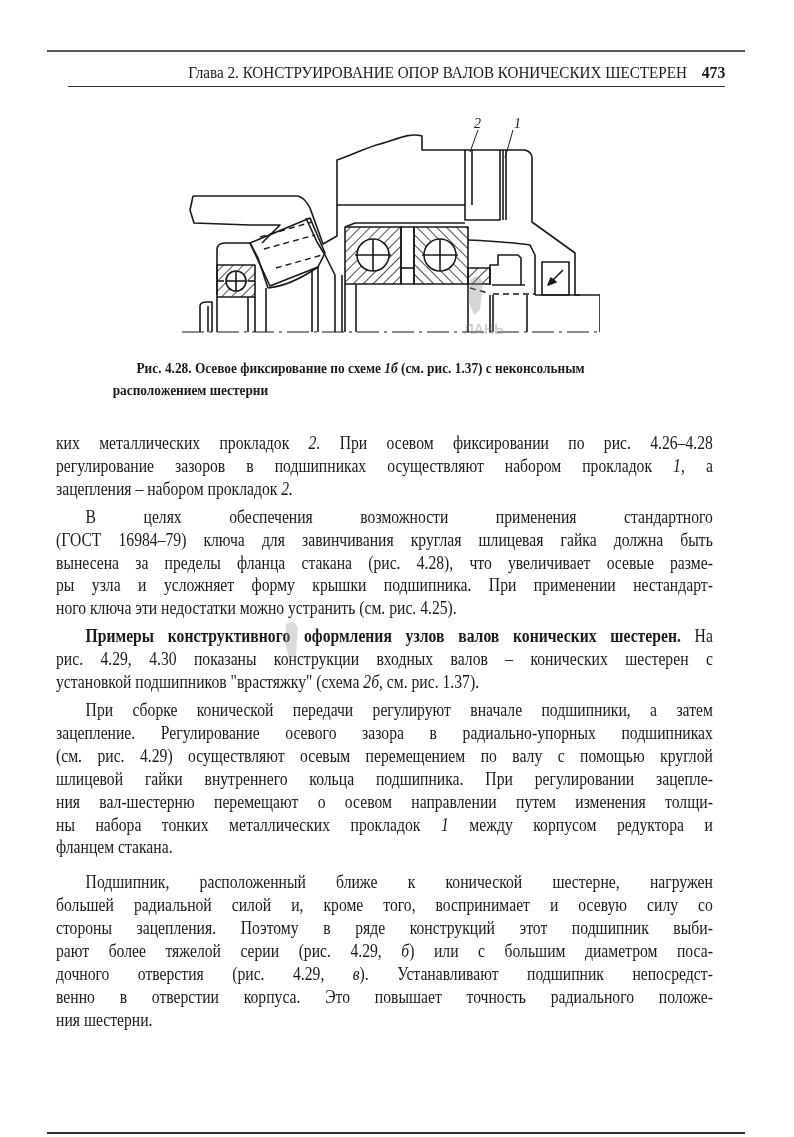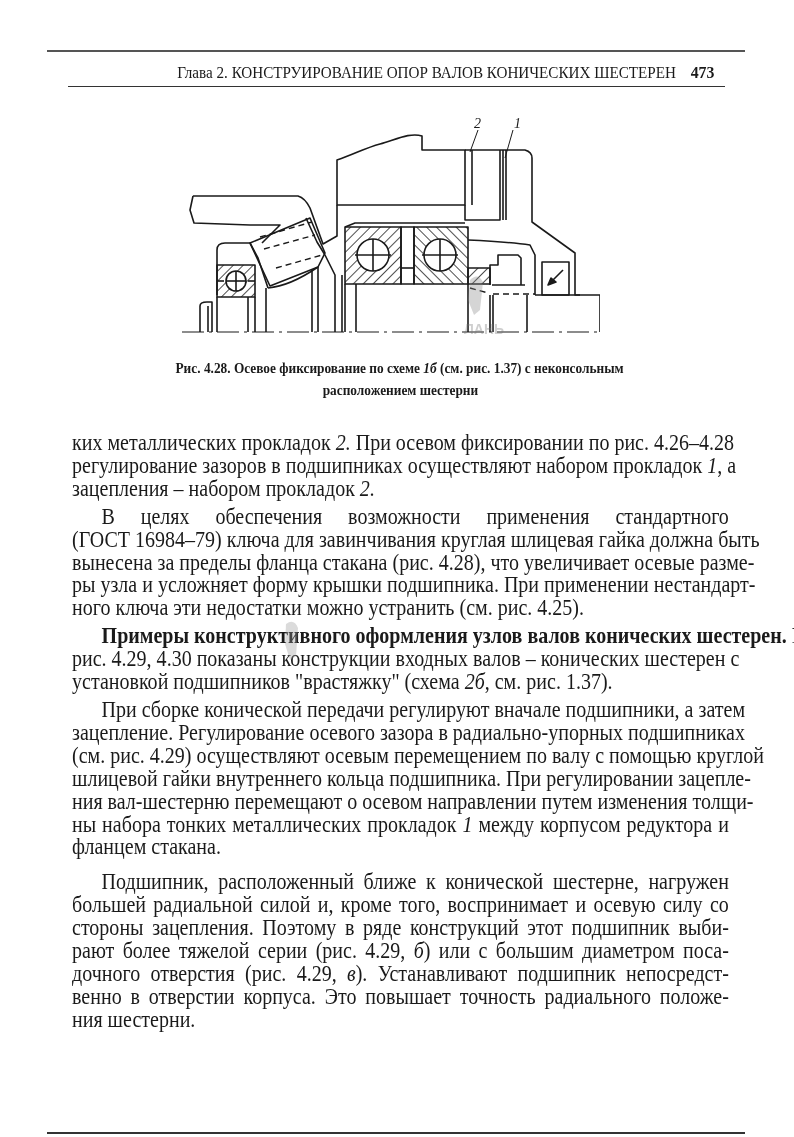--- a/index.html
+++ b/index.html
@@ -1,29 +1,29 @@
 <!DOCTYPE html>
 <html><head>
 <meta charset="utf-8">
 <style>
   html, body { margin:0; padding:0; background:#fff; }
   body { width:794px; height:1137px; position:relative; overflow:hidden;
          font-family:"Liberation Serif", "DejaVu Serif", serif; color:#1a1a1a; }
   .rule-top { position:absolute; left:47px; top:50px; width:698px; height:2px; background:#555; }
-  .running-head { position:absolute; left:57px; top:60px; width:657px; height:24px;
+  .running-head { position:absolute; left:68px; top:60px; width:657px; height:24px;
                   font-size:17.6px; line-height:24px; text-align:right; white-space:nowrap; }
   .running-head .chapter { transform:scaleX(0.86); transform-origin:right center; display:inline-block; }
   .running-head .pageno { font-weight:bold; margin-left:12px; display:inline-block; transform:scaleX(0.9); transform-origin:right center; }
   .rule-head { position:absolute; left:68px; top:86px; width:657px; height:1px; background:#333; }
   .figure { position:absolute; left:180px; top:110px; width:420px; height:232px; }
   .figure svg { width:420px; height:232px; display:block; }
-  .caption { position:absolute; left:100px; top:357px; width:600px; text-align:center;
+  .caption { position:absolute; left:100px; top:357px; width:600px; 
              font-weight:bold; font-size:15.5px; line-height:22px; }
   .caption span.cx { display:inline-block; transform:scaleX(0.86); transform-origin:center; white-space:nowrap; }
-  .body-text { position:absolute; left:72px; top:432px; width:657px; font-size:23px; line-height:22.9px; }
+  .body-text { position:absolute; left:56px; top:432px; width:657px; font-size:18px; line-height:22.9px; }
   .body-text p { margin:0; text-align:justify; text-align-last:left; }
   .line { display:block; white-space:nowrap; transform:scaleX(0.87); transform-origin:left center; width:755px; text-align:justify; text-align-last:justify; }
   .line.last { text-align-last:left; }
   .para-gap { height:5px; }
   .rule-bottom { position:absolute; left:47px; top:1132px; width:698px; height:2px; background:#333; }
   .watermark { position:absolute; opacity:0.35; color:#777; font-family:"Liberation Sans", sans-serif; font-weight:bold; font-size:11px; }
   i { font-style:italic; }
   b { font-weight:bold; }
 </style>
 </head>

